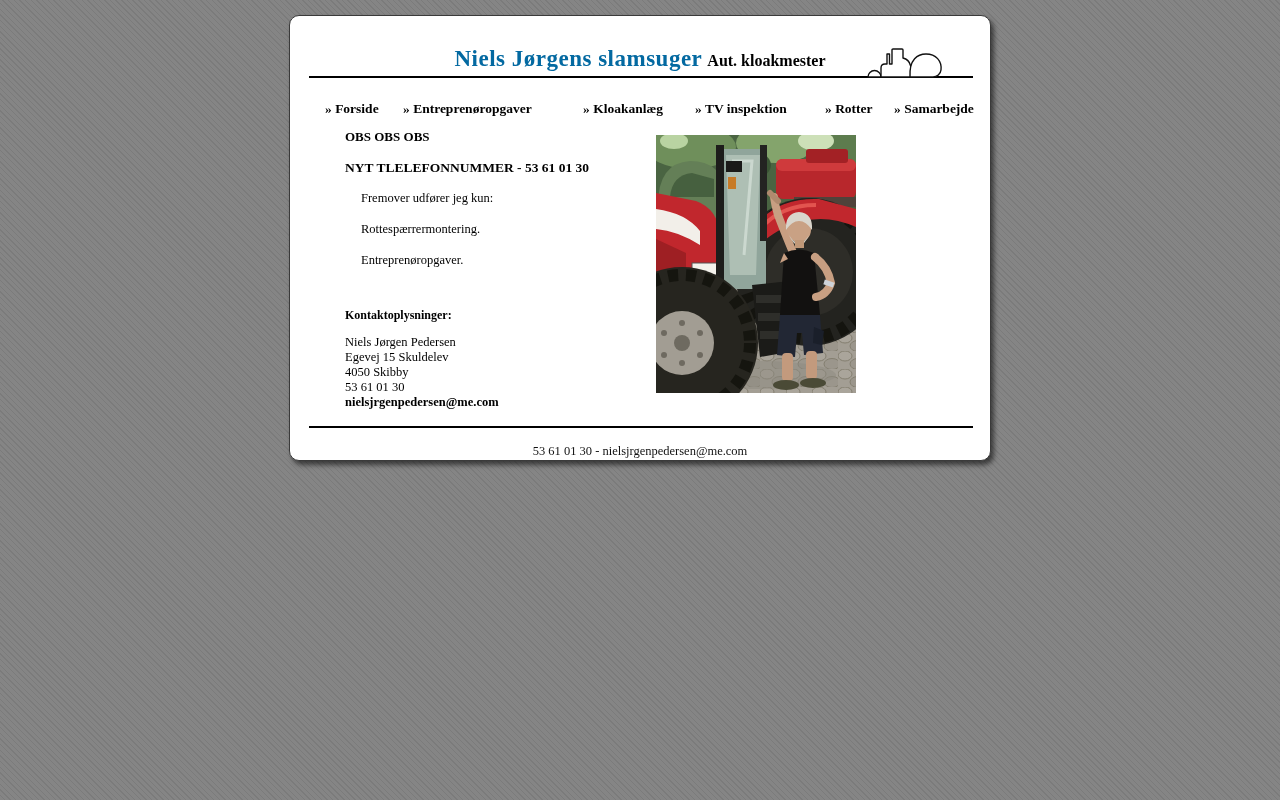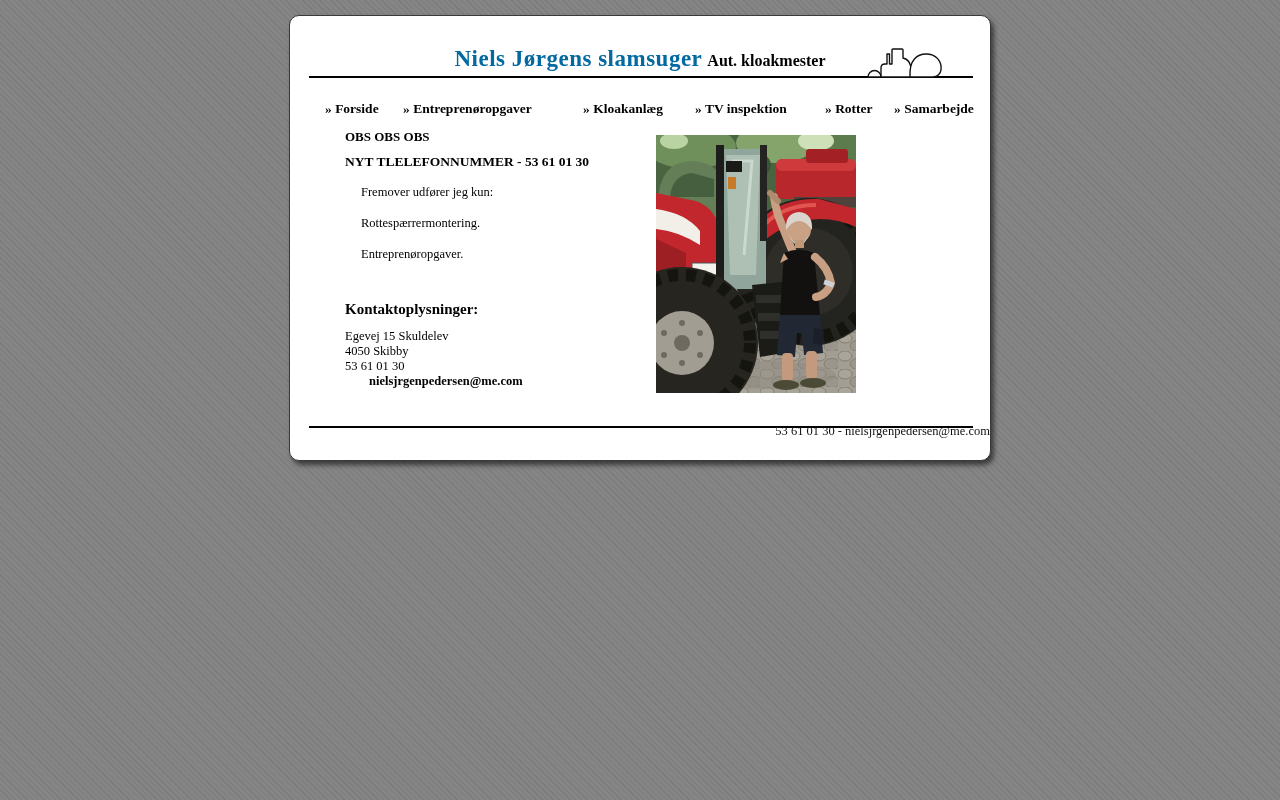--- a/index.html
+++ b/index.html
@@ -41,37 +41,37 @@
   .nav-item:nth-of-type(1) { left:14px; }
   .nav-item:nth-of-type(2) { left:92px; }
   .nav-item:nth-of-type(3) { left:272px; }
   .nav-item:nth-of-type(4) { left:384px; }
   .nav-item:nth-of-type(5) { left:514px; }
   .nav-item:nth-of-type(6) { left:583px; }
   .content {
     position:absolute; left:55px; top:113px; width:300px;
     font-size:12.5px; line-height:15px; color:#000;
   }
-  .obs-heading  { font-size:13px;  font-weight:bold; margin-bottom:10px; }
+  .obs-heading  { font-size:13px;  font-weight:bold; margin-bottom:16px; }
   .phone-heading{ font-size:13.5px;font-weight:bold; margin-bottom:12px; }
   .services p   { margin:16px; }
-  .contact-heading { font-size:15px; font-weight:bold; margin-top:40px; margin-bottom:12px; }
+  .contact-heading { font-size:12px; font-weight:bold; margin-top:40px; margin-bottom:12px; }
   .contact-lines p { margin:0; }
-  .contact-email { font-weight:bold; color:#000; text-decoration:none; cursor:pointer;margin-left:24px; }
+  .contact-email { font-weight:bold; color:#000; text-decoration:none; cursor:pointer; }
   .photo-frame {
     position:absolute; left:366px; top:119px; width:200px; height:258px;
     overflow:hidden;
   }
   .footer-rule {
     position:absolute; left:19px; right:17px; top:410px;
     border-top:2px solid #000;
   }
   .footer-text {
-    position:absolute; top:408px; left:0; width:100%;
-    text-align:right; font-size:12.5px; color:#111;
+    position:absolute; top:428px; left:0; width:100%;
+    text-align:center; font-size:12.5px; color:#111;
   }
 </style>
 </head>
 <body>
 
 <div class="page-card">
 
   <div class="site-title-wrap">
     <span class="site-title">Niels Jørgens slamsuger</span><span class="site-subtitle">Aut. kloakmester</span>
   </div>
@@ -101,20 +101,21 @@
   <div class="content">
     <p class="obs-heading">OBS OBS OBS</p>
     <p class="phone-heading">NYT TLELEFONNUMMER - 53 61 01 30</p>
     <div class="services">
       <p>Fremover udfører jeg kun:</p>
       <p>Rottespærrermontering.</p>
       <p>Entreprenøropgaver.</p>
     </div>
     <p class="contact-heading">Kontaktoplysninger:</p>
     <div class="contact-lines">
+      <p>Niels Jørgen Pedersen</p>
       <p>Egevej 15 Skuldelev</p>
       <p>4050 Skibby</p>
       <p>53 61 01 30</p>
       <p><a class="contact-email">nielsjrgenpedersen@me.com</a></p>
     </div>
   </div>
 
   <div class="photo-frame">
     <svg width="200" height="258" viewBox="0 0 200 258" xmlns="http://www.w3.org/2000/svg">
       <defs>

